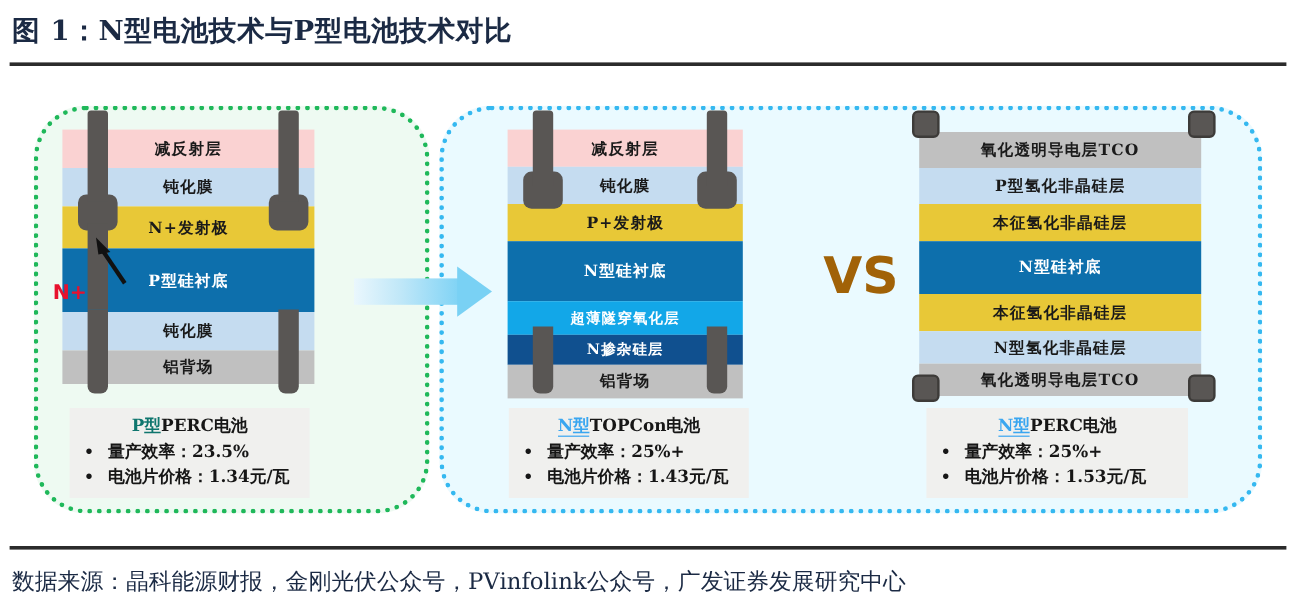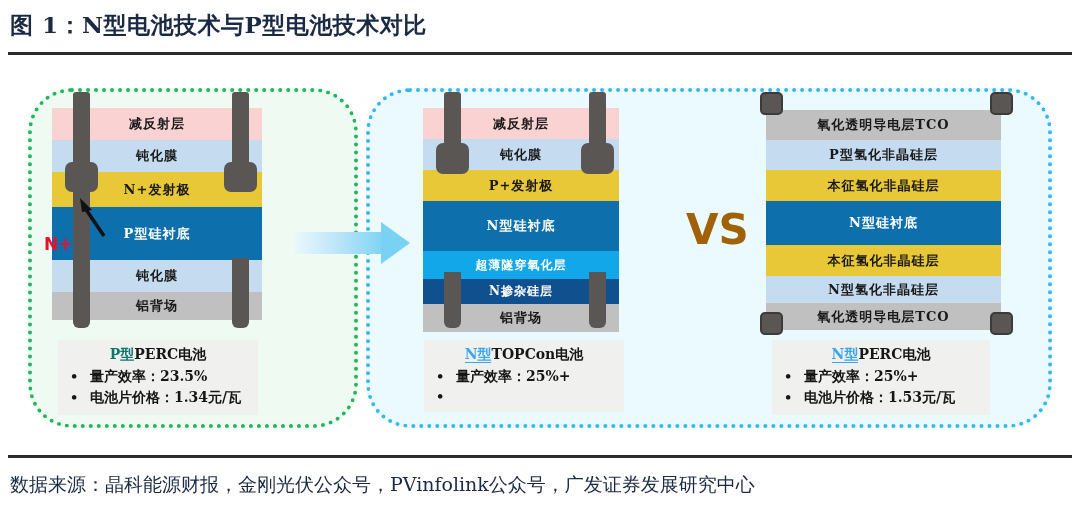--- a/index.html
+++ b/index.html
@@ -229,20 +229,21 @@
   <div class="caption" style="left:424px; top:340px; width:200px;">
     <div class="cap-title">
       <span class="tag-n">N型</span><span class="squiggle">TOPCon电池</span>
     </div>
     <div class="cap-row">
       <span class="bullet">•</span>
       <span>量产效率：25%+</span>
     </div>
     <div class="cap-row">
       <span class="bullet">•</span>
+      <span>电池片价格：1.43元/瓦</span>
     </div>
   </div>
 
   <div class="vs-label">VS</div>
 
   <div class="stack" id="stack-hjt" style="left:766px; top:110px; width:235px;">
     <div class="layer" style="height:30px; background:#c0c0c0;">
       <span>氧化透明导电层TCO</span>
     </div>
     <div class="layer" style="height:30px; background:#c5dcf0;">

